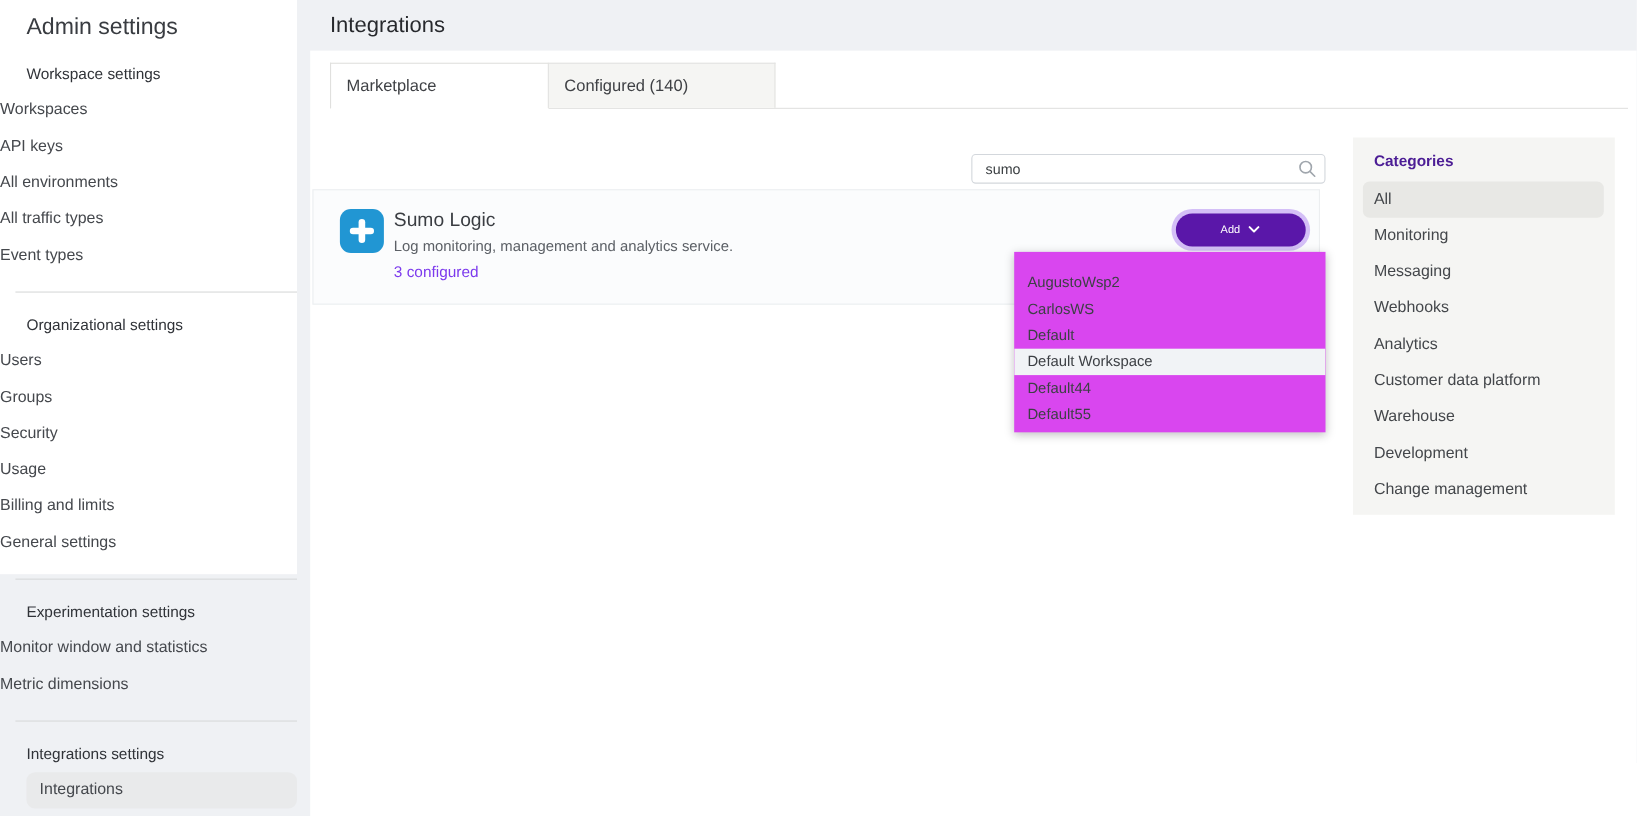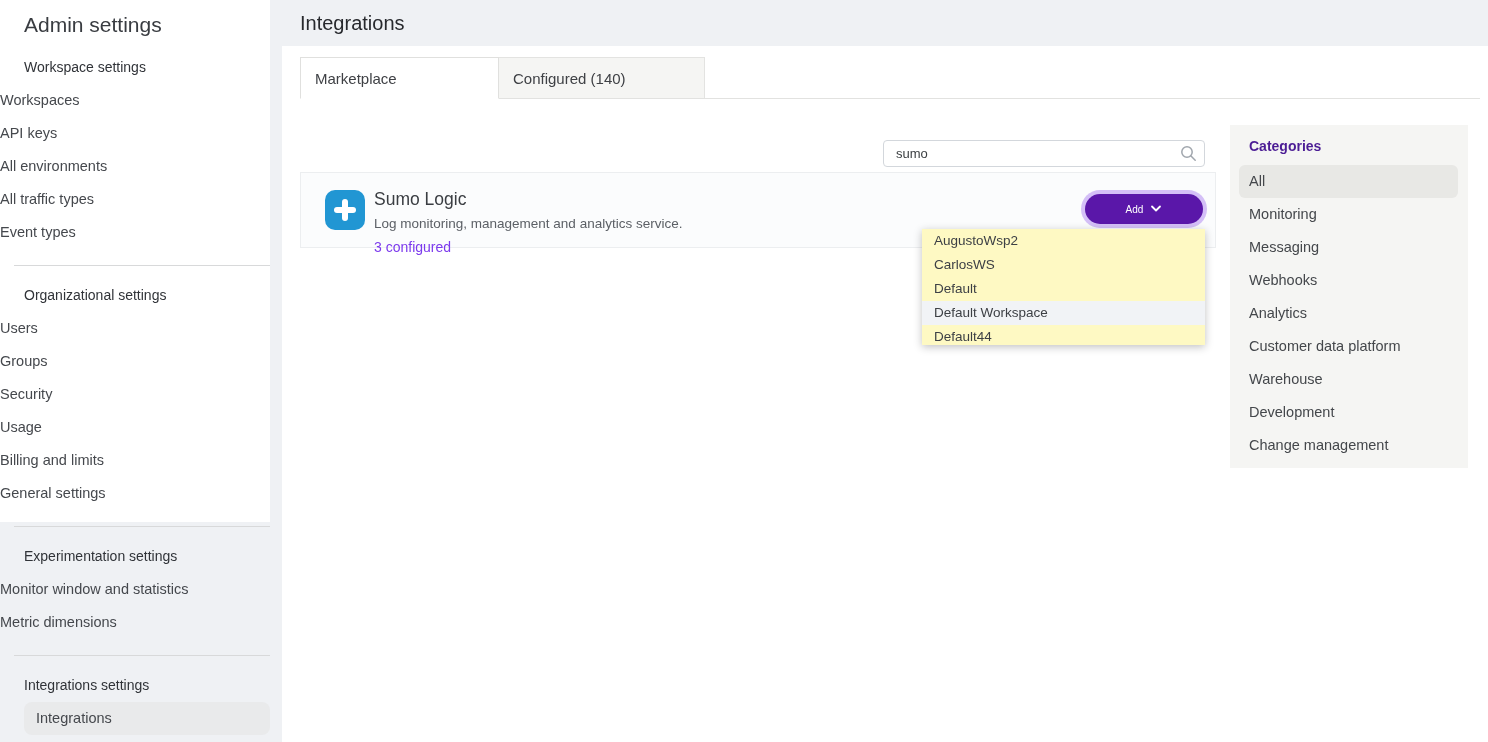--- a/index.html
+++ b/index.html
@@ -79,21 +79,21 @@
   .search-box input {
     width: 100%; height: 100%;
     border: 1px solid #d3d7dc; border-radius: 4px;
     padding: 0 30px 0 12px; font-size: 13px; color: #3c4043;
     font-family: "Liberation Sans", sans-serif; outline: none; background: #fff;
   }
   .search-box .mag { position: absolute; right: 8px; top: 5px; }
 
   
   .card {
-    position: absolute; left: 18px; top: 126px; width: 916px; height: 76px;
+    position: absolute; left: 2px; top: 126px; width: 916px; height: 105px;
     background: #fbfcfd; border: 1px solid #eceef0;
   }
   .card-logo {
     position: absolute; left: 24px; top: 17px; width: 40px; height: 40px;
     background: #2196d3; border-radius: 10px;
   }
   .card-logo::before, .card-logo::after {
     content: ""; position: absolute; background: #ffffff; border-radius: 3px;
   }
   .card-logo::before { width: 22px; height: 6px; left: 9px; top: 17px; }
@@ -115,23 +115,23 @@
     background: #5a17a9; border: none; border-radius: 15px;
     color: #ffffff; font-size: 10px; font-weight: 500;
     font-family: "Liberation Sans", sans-serif;
     display: flex; align-items: center; justify-content: center; gap: 7px;
     cursor: pointer;
     box-shadow: 0 0 0 4px rgba(165, 118, 240, 0.45);
   }
 
   
   .dropdown {
-    position: absolute; left: 640px; top: 183px; width: 283px; height: 116px;
-    background: #fef9c3; overflow: hidden; z-index: 5;
-    padding-top: 0;
+    position: absolute; left: 640px; top: 183px; width: 283px; height: 164px;
+    background: #d946ef; overflow: hidden; z-index: 5;
+    padding-top: 16px;
     box-shadow: 0 2px 8px rgba(32,33,36,0.28);
   }
   .dropdown-item {
     height: 24px; line-height: 24px; padding-left: 12px;
     font-size: 13.5px; color: #3d4045; cursor: pointer; white-space: nowrap;
   }
   .dropdown-item.highlighted { background: #f1f3f6; }
 
   
   .categories {

